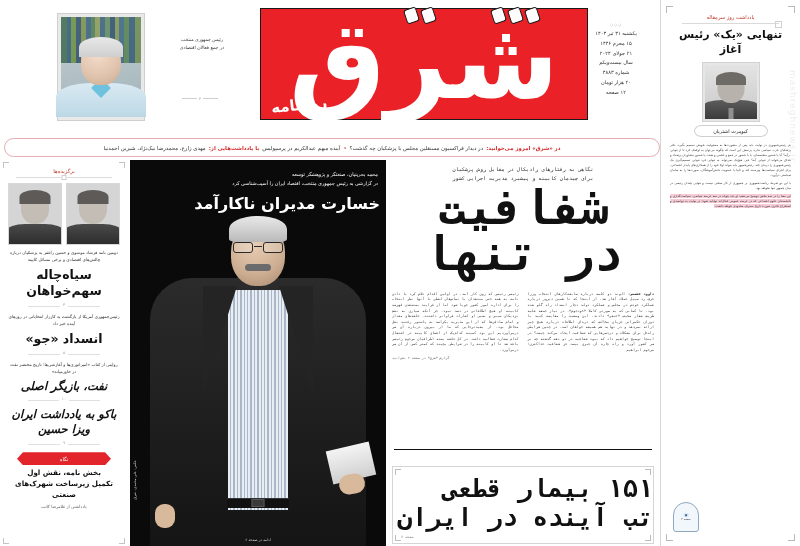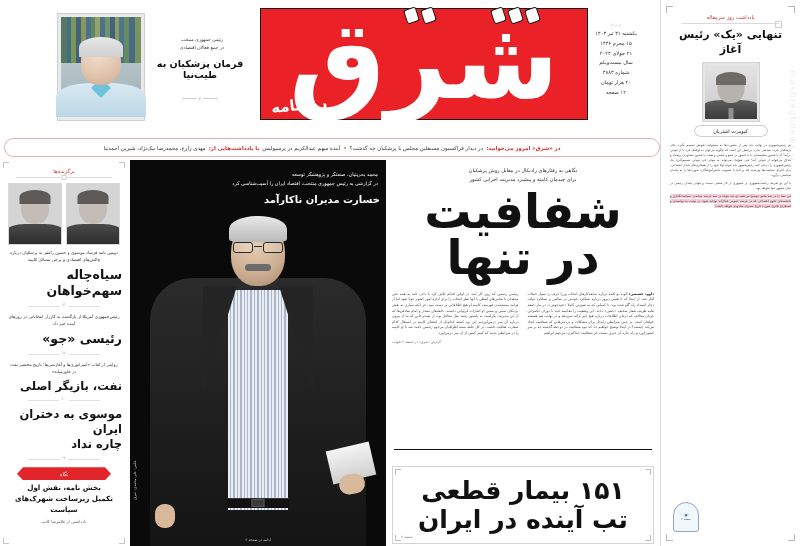--- a/index.html
+++ b/index.html
@@ -160,37 +160,37 @@
   .lc-corner.br { right:3px; bottom:2px; border-left:0; border-top:0; }
   .lc-label { text-align:center; font-size:5.4px; color:#c0392b; margin-top:4px; }
   .lc-rule { height:1px; background:#dcdcdc; margin: 3px 10px 5px; position:relative; }
   .lc-rule .sq { position:absolute; left:50%; top:-2.5px; transform:translateX(-50%); width:5px; height:5px; border:1px solid #d0d0d0; background:#fff; }
   .lc-photos { display:flex; gap:4px; justify-content:center; margin-bottom:4px; }
   .lc-photo { width: 54px; height: 62px; border:1px solid #d8d8d8; position:relative; overflow:hidden; background:#d5d5d5; }
   .lc-photo .h  { position:absolute; left:50%; top:14%; transform:translateX(-50%); width:28px; height:32px; border-radius:46%; background:#c3bdb6; }
   .lc-photo .hr { position:absolute; left:50%; top:10%; transform:translateX(-50%); width:31px; height:14px; border-radius:50% 50% 0 0; background:#5d5a57; }
   .lc-photo .b  { position:absolute; left:50%; bottom:0; transform:translateX(-50%); width:56px; height:34%; background:linear-gradient(180deg,#4a4a4a,#2d2d2d); border-radius:32% 32% 0 0; }
   .lc-kicker { font-size:4.3px; line-height:1.7; color:#333; text-align:center; direction:rtl; margin: 3px 2px 3px; }
-  .lc-head { font-size: 12.5px; font-weight:700; color:#111; line-height:1.3; margin: 2px 0 3px; letter-spacing:-0.3px; }
-  .lc-head.sm { font-size: 11.5px; }
+  .lc-head { font-size: 12.5px; font-weight:700; color:#111; text-align:center; line-height:1.3; margin: 2px 0 3px; letter-spacing:-0.3px; }
+  .lc-head.sm { font-size: 11.5px; font-style: italic; }
   .lc-pagebar { height:8px; margin: 3px 22px; position:relative; }
   .lc-pagebar .ln { position:absolute; top:4px; left:0; right:0; height:1px; background:#e0e0e0; }
   .lc-pagebar .n  { position:absolute; left:50%; top:0; transform:translateX(-50%); font-size:4px; color:#9d9d9d; background:#fff; padding:0 3px; }
   .lc-negah {
     width: 94px; height: 13px; margin: 4px auto 3px; background:#e2252b; color:#fff;
     display:flex; align-items:center; justify-content:center; font-size:5px;
     clip-path: polygon(6px 0, calc(100% - 6px) 0, 100% 50%, calc(100% - 6px) 100%, 6px 100%, 0 50%);
   }
   .lc-sub { font-size: 7.2px; font-weight:700; color:#111; text-align:center; line-height:1.5; direction:rtl; }
   .lc-note { font-size: 4.2px; color:#555; text-align:center; margin-top:3px; }
 
   
   .photopkg { position:absolute; left: 130px; top: 160px; width: 256px; height: 386px; background:#0a0a0a; overflow:hidden; }
   .pp-kicker { position:absolute; right: 8px; top: 10px; left: 8px; font-size: 4.9px; line-height:1.8; color:#fff; text-align:right; direction:rtl; }
-  .pp-head   { position:absolute; right: 6px; left: 6px; top: 34px; font-size: 10px; font-weight:700; color:#fff; text-align:right; direction:rtl; letter-spacing:-0.4px; }
+  .pp-head   { position:absolute; right: 6px; left: 6px; top: 34px; font-size: 16px; font-weight:700; color:#fff; text-align:right; direction:rtl; letter-spacing:-0.4px; }
   .pp-credit { position:absolute; left: 3px; top: 300px; font-size: 3.6px; color:#cfcfcf; writing-mode: vertical-rl; transform: rotate(180deg); direction:rtl; }
   .pp-cap    { position:absolute; left: 8px; right: 8px; bottom: 4px; font-size: 3.6px; color:#d8d8d8; text-align:center; direction:rtl; }
   
   .man { position:absolute; left: 50%; transform:translateX(-50%); bottom: 0; width: 238px; height: 330px; }
   .man .head { position:absolute; left: 50%; transform:translateX(-50%); top: 6px; width: 54px; height: 64px; border-radius: 47% 47% 45% 45%; background: radial-gradient(circle at 44% 36%, #e8cdb4 0%, #cdae92 58%, #a98a71 100%); }
   .man .hair { position:absolute; left: 50%; transform:translateX(-50%); top: 0px; width: 58px; height: 26px; border-radius: 50% 50% 12% 12%; background: linear-gradient(180deg,#e9e9e9,#b9b9b9); }
   .man .glass{ position:absolute; left: 50%; transform:translateX(-50%); top: 26px; width: 50px; height: 11px; }
   .man .glass i { position:absolute; top:0; width: 20px; height: 11px; border:1.4px solid #2a2a2a; border-radius:3px; background: rgba(255,255,255,.18); }
   .man .glass i:first-child { left: 0; } .man .glass i:last-child { right: 0; }
   .man .glass b { position:absolute; left: 21px; top: 4px; width: 8px; height: 1.4px; background:#2a2a2a; }
@@ -210,40 +210,40 @@
   }
   .man .lapelL { left: 64px; border-width: 108px 34px 0 0; border-color: #242424 transparent transparent transparent; }
   .man .lapelR { right: 64px; border-width: 108px 0 0 34px; border-color: #242424 transparent transparent transparent; }
   .man .belt { position:absolute; left:50%; transform:translateX(-50%); bottom: 38px; width: 62px; height: 10px; background:#111; border-top:1px solid #333; }
   .man .buckle { position:absolute; left:50%; transform:translateX(-50%); bottom: 39px; width: 13px; height: 8px; background:#3a3a3a; border:1px solid #555; }
   .man .book { position:absolute; right: 4px; bottom: 66px; width: 44px; height: 34px; background: linear-gradient(180deg,#f4f4f4,#cfcfcf); transform: rotate(-13deg); }
   .man .handR{ position:absolute; right: 12px; bottom: 52px; width: 26px; height: 20px; border-radius: 10px; background:#d8b99c; transform: rotate(-10deg); }
   .man .handL{ position:absolute; left: 16px; bottom: 18px; width: 20px; height: 24px; border-radius: 9px; background:#d8b99c; }
 
   
-  .main { position:absolute; left: 388px; top: 160px; width: 270px; height: 386px; padding: 2px 4px 0 4px; }
+  .main { position:absolute; left: 388px; top: 160px; width: 270px; height: 386px; padding: 2px 4px 0 4px; font-family: Liberation Mono, monospace; }
   .main-kicker { font-size: 5.1px; line-height: 1.85; color:#2b2b2b; text-align:center; direction:rtl; margin-top: 4px; }
   .main-head {
     font-size: 47px; font-weight: 700; color:#111; text-align:center; direction:rtl;
     line-height: 0.99; letter-spacing: -1.5px; margin-top: 4px;
   }
   .main-cols { display:flex; gap: 9px; direction: rtl; margin-top: 10px; height: 150px; overflow:hidden; }
   .main-cols .col { flex: 1; }
   .main-cols .col p { margin-bottom: 3px; }
   .byline-red { color:#111; font-weight:700; }
   .cont-note { font-size:3.3px; color:#666; text-align:left; direction:rtl; margin-top:2px; }
 
   .main-rule { height:1px; background:#111; margin: 7px 2px 0; }
   .main-box { position:absolute; left: 4px; right: 4px; bottom: 2px; height: 78px; border:1px solid #d5d5d5; }
   .mb-corner { position:absolute; width:6px; height:6px; border:1px solid #bdbdbd; }
   .mb-corner.tl{ left:2px; top:2px; border-right:0; border-bottom:0; }
   .mb-corner.tr{ right:2px; top:2px; border-left:0; border-bottom:0; }
   .mb-corner.bl{ left:2px; bottom:2px; border-right:0; border-top:0; }
   .mb-corner.br{ right:2px; bottom:2px; border-left:0; border-top:0; }
-  .mb-head { font-size: 25px; font-weight:700; color:#111; text-align:center; direction:rtl; line-height:1.16; margin-top: 9px; letter-spacing:-0.6px; }
+  .mb-head { font-size: 25px; font-weight:700; color:#111; text-align:right; direction:rtl; line-height:1.16; margin-top: 9px; letter-spacing:-0.6px; }
   .mb-note { position:absolute; left: 8px; bottom: 4px; font-size:3.4px; color:#777; }
 </style>
 </head>
 <body>
 
 <div class="page">
 
   <div class="masthead">
 
     <div class="logo-box">
@@ -276,21 +276,20 @@
         <div class="bg-shelf"></div>
         <div class="body"></div>
         <div class="collar"></div>
         <div class="head"></div>
         <div class="hair"></div>
       </div>
       <div class="teaser-kicker">
         <div>رئیس جمهوری منتخب</div>
         <div>در جمع فعالان اقتصادی</div>
       </div>
-      <div class="teaser-head">فرمان پزشکیان به طیب‌نیا</div>
       <div class="pagemark">
         <div class="bar"></div>
         <div class="num">۲</div>
       </div>
     </div>
   </div>
 
   <div class="rail">
     <div class="rail-corner tr"></div>
     <div class="rail-corner tl"></div>
@@ -357,45 +356,45 @@
     </div>
 
     <div class="lc-kicker">دومین نامه فرشاد موسوی و حسین راغفر به پزشکیان درباره چالش‌های اقتصادی و برخی مسائل کابینه</div>
     <div class="lc-head">سیاه‌چاله سهم‌خواهان</div>
     <div class="lc-pagebar">
       <div class="ln"></div>
       <div class="n">۳</div>
     </div>
 
     <div class="lc-kicker">رئیس‌جمهوری آمریکا از بازگشت به کارزار انتخاباتی در روزهای آینده خبر داد</div>
-    <div class="lc-head">رئیسی «جو»</div>
+    <div class="lc-head">انسداد «جو»</div>
     <div class="lc-pagebar">
       <div class="ln"></div>
       <div class="n">۵</div>
     </div>
 
     <div class="lc-kicker">روایتی از کتاب «امپراتوری‌ها و آغازشی‌ها؛ تاریخ مختصر نفت در خاورمیانه»</div>
     <div class="lc-head sm">نفت، بازیگر اصلی</div>
     <div class="lc-pagebar">
       <div class="ln"></div>
       <div class="n">۱۰</div>
     </div>
 
     <div class="lc-head sm">
-      <div>موسوی به دختران ایران</div>
-      <div>چاره نداد</div>
+      <div>باکو به یادداشت ایران</div>
+      <div>ویزا حسین</div>
     </div>
     <div class="lc-pagebar">
       <div class="ln"></div>
       <div class="n">۹</div>
     </div>
 
     <div class="lc-negah">نگاه</div>
     <div class="lc-sub">بخش نامه، نقش اول</div>
-    <div class="lc-sub">تکمیل زیرساخت شهرک‌های سیاست</div>
+    <div class="lc-sub">تکمیل زیرساخت شهرک‌های صنعتی</div>
     <div class="lc-note">یادداشتی از غلامرضا کاتب</div>
   </div>
 
   <div class="photopkg">
     <div class="man">
       <div class="suit"></div>
       <div class="shirt"></div>
       <div class="lapelL"></div>
       <div class="lapelR"></div>
       <div class="belt"></div>

